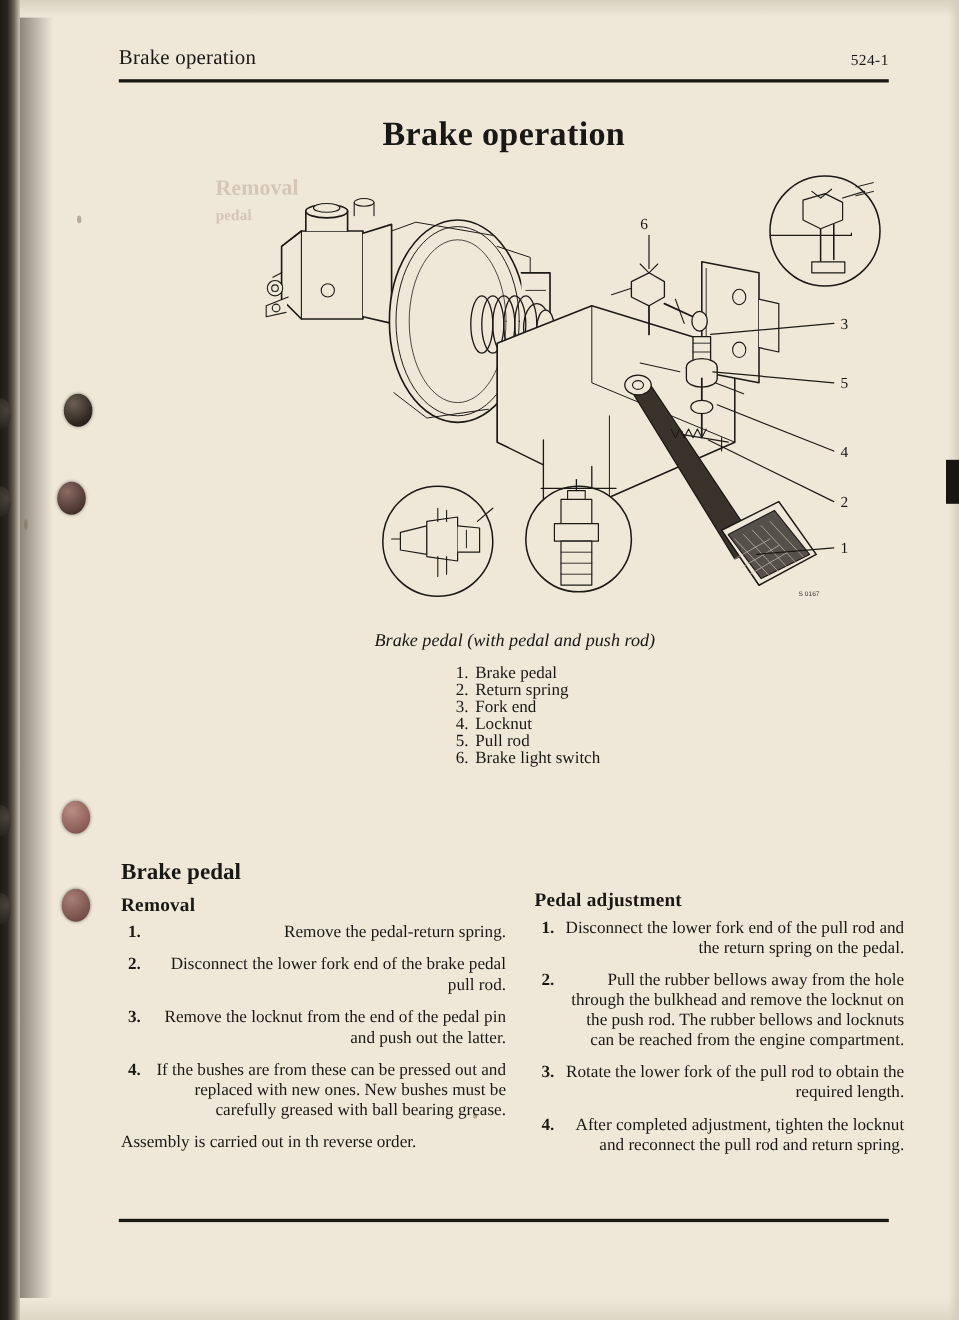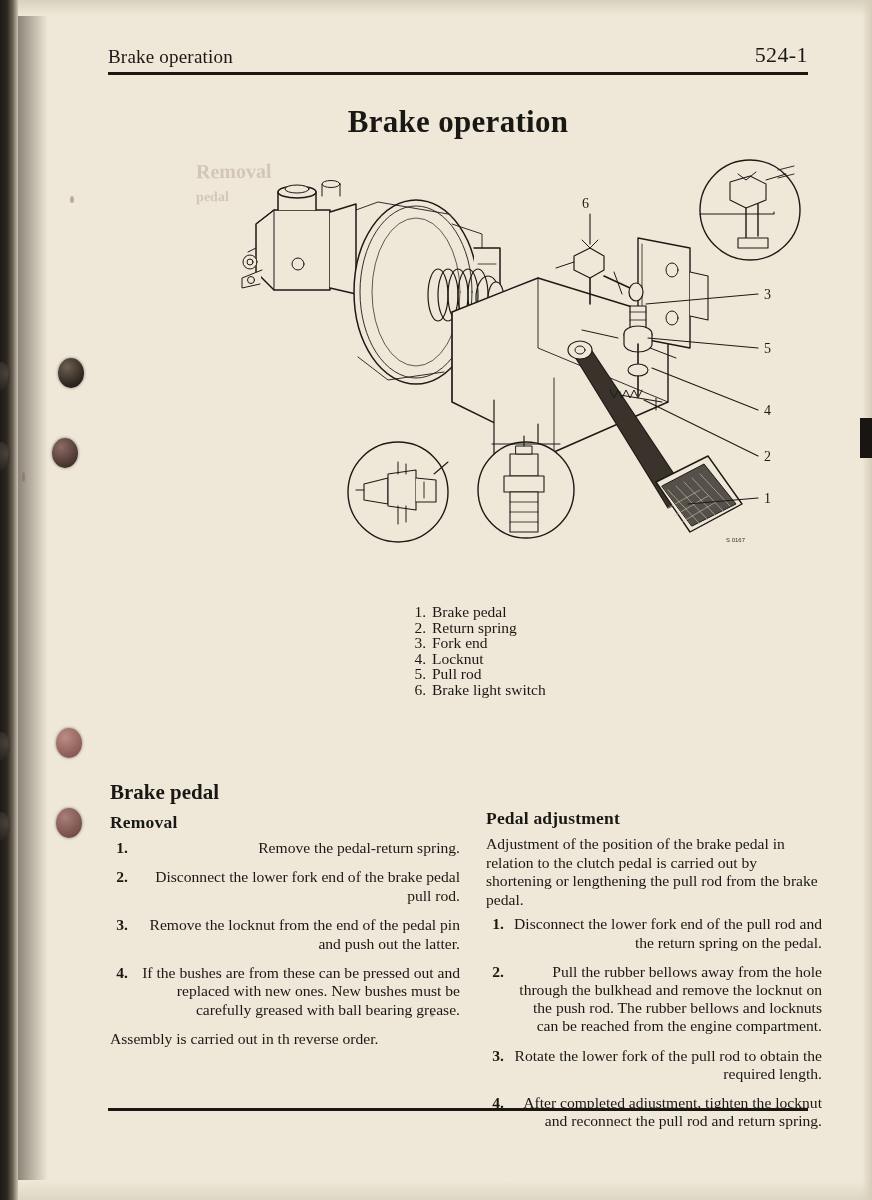--- a/index.html
+++ b/index.html
@@ -99,21 +99,21 @@
     width: 700px;
     display: flex;
     align-items: flex-end;
     justify-content: space-between;
   }
   .runhead-left {
     font-size: 19px;
     letter-spacing: 0.2px;
   }
   .runhead-right {
-    font-size: 22px;
+    font-size: 14px;
     letter-spacing: 0.4px;
   }
   .rule-top {
     position: absolute;
     left: 20px; top: 72px;
     width: 700px; height: 3px;
     background: #1b1713;
   }
   .rule-bottom {
     position: absolute;
@@ -417,20 +417,21 @@
           <text x="526" y="147">3</text>
           <text x="526" y="201">5</text>
           <text x="526" y="263">4</text>
           <text x="526" y="309">2</text>
           <text x="526" y="351">1</text>
         </g>
         <text x="488" y="390" font-family="Liberation Sans, sans-serif" font-size="6" fill="#3a332b">S 0167</text>
       </svg>
     </div>
 
+    <div class="fig-caption">Brake pedal (with pedal and push rod)</div>
 
     <div class="legend">
       <div class="legend-row">
         <span class="legend-num">1.</span>
         <span>Brake pedal</span>
       </div>
       <div class="legend-row">
         <span class="legend-num">2.</span>
         <span>Return spring</span>
       </div>
@@ -472,21 +473,20 @@
         <li>
           <span class="n">4.</span>
           <span class="t">If the bushes are from these can be pressed out and replaced with new ones. New bushes must be carefully greased with ball bearing grease.</span>
         </li>
       </ol>
       <p class="para">Assembly is carried out in th reverse order.</p>
     </div>
 
     <div class="col-right">
       <div class="sub-head">Pedal adjustment</div>
-      <p class="para">Adjustment of the position of the brake pedal in relation to the clutch pedal is carried out by shortening or lengthening the pull rod from the brake pedal.</p>
       <ol class="steps">
         <li>
           <span class="n">1.</span>
           <span class="t">Disconnect the lower fork end of the pull rod and the return spring on the pedal.</span>
         </li>
         <li>
           <span class="n">2.</span>
           <span class="t">Pull the rubber bellows away from the hole through the bulkhead and remove the locknut on the push rod. The rubber bellows and locknuts can be reached from the engine compartment.</span>
         </li>
         <li>

